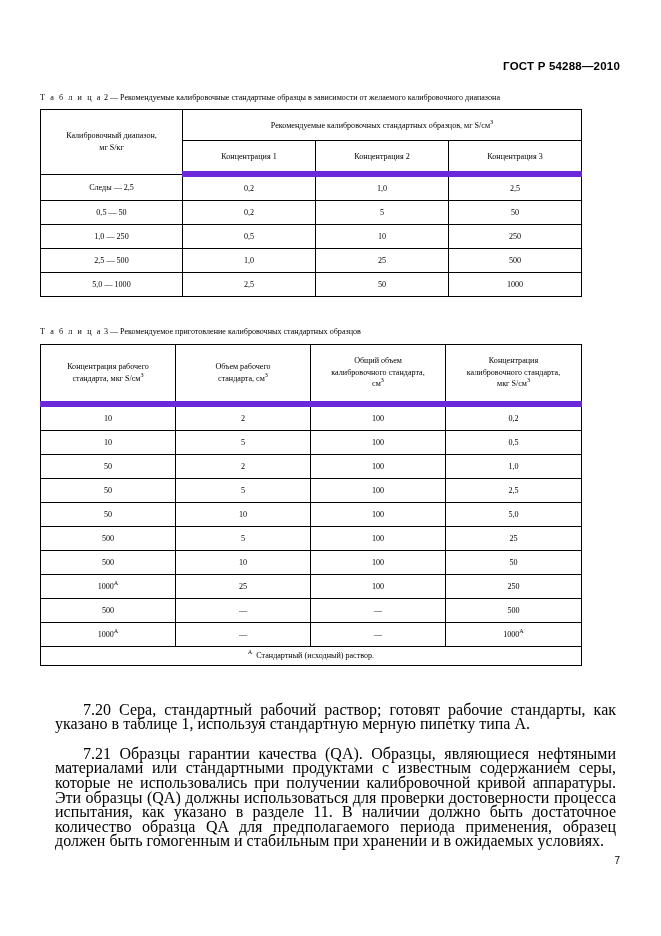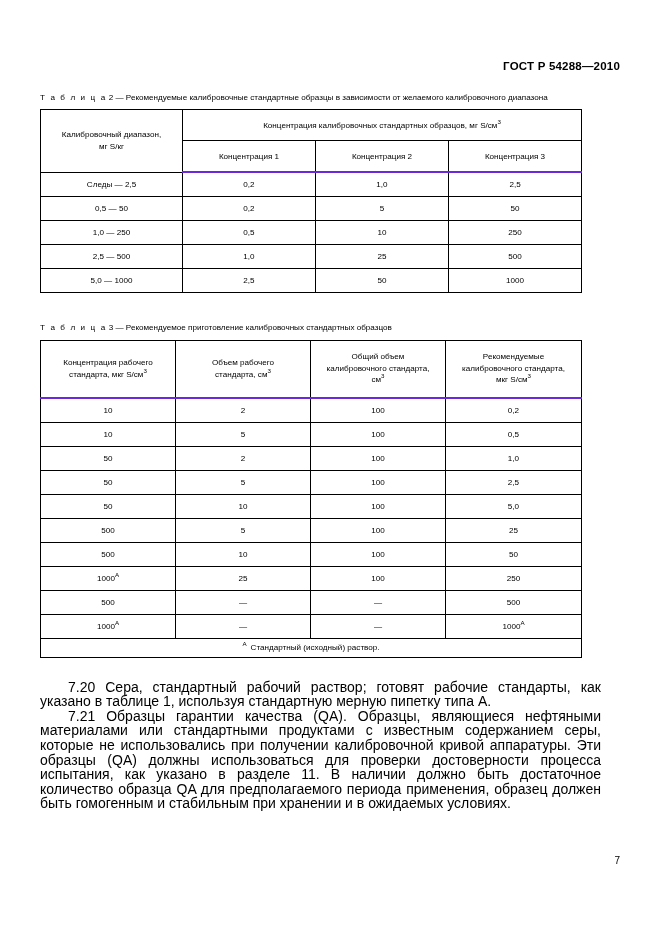--- a/index.html
+++ b/index.html
@@ -34,20 +34,21 @@
     letter-spacing: 0.2px;
     white-space: nowrap;
   }
 
   
   .content {
     position: absolute;
     left: 40px;
     top: 92px;
     width: 581px;
+    font-family: Liberation Serif, serif;
   }
 
   
   .tbl-caption {
     font-size: 8.1px;
     line-height: 12.3px;
     margin: 0 0 5px 0;
     width: 560px;
   }
   .tbl-caption .lead {
@@ -69,21 +70,21 @@
     border: 1px solid #000000;
     text-align: center;
     vertical-align: middle;
     font-weight: normal;
     padding: 0 2px;
   }
   table.gost thead td, table.gost thead th {
     border-bottom-width: 1px;
   }
   table.gost .hdr-bottom td {
-    border-bottom: 2px solid #6d28d9;
+    border-bottom: 6px solid #6d28d9;
   }
   .t2 thead td { height: 30px; line-height: 11.6px; }
   .t2 tbody td { height: 23px; margin-top: 25px; }
   .t3 thead td { height: 56px; line-height: 11.4px; }
   .t3 tbody td { height: 23px; }
 
   sup {
     font-size: 6.2px;
     vertical-align: super;
     line-height: 0;
@@ -97,22 +98,22 @@
   }
   td.note sup {
     margin-right: 4px;
   }
 
   .gap-1 { height: 29px; }
   .gap-2 { height: 22px; }
 
   
   p.body {
-    margin: 0;
-    font-size: 14px;
+    margin: 15px;
+    font-size: 16px;
     line-height: 14.6px;
     text-align: justify;
     text-indent: 28px;
     width: 561px;
     word-spacing: 0px;
   }
 
   h2.sect {
     font-size: 11px;
     font-weight: bold;
@@ -151,21 +152,21 @@
         <col style="width:133px">
         <col style="width:133px">
       </colgroup>
       <thead>
         <tr>
           <td rowspan="2">
             <span>Калибровочный диапазон,</span><br>
             <span>мг S/кг</span>
           </td>
           <td colspan="3">
-            <span>Концентрация калибровочных стандартных образцов, мг S/см</span><sup>3</sup>
+            <span>Рекомендуемые калибровочных стандартных образцов, мг S/см</span><sup>3</sup>
           </td>
         </tr>
         <tr class="hdr-bottom">
           <td>Концентрация 1</td>
           <td>Концентрация 2</td>
           <td>Концентрация 3</td>
         </tr>
       </thead>
       <tbody id="t2-body">
           <tr>
@@ -222,21 +223,21 @@
           <td>
             <span>Объем рабочего</span><br>
             <span>стандарта, см</span><sup>3</sup>
           </td>
           <td>
             <span>Общий объем</span><br>
             <span>калибровочного стандарта,</span><br>
             <span>см</span><sup>3</sup>
           </td>
           <td>
-            <span>Рекомендуемые</span><br>
+            <span>Концентрация</span><br>
             <span>калибровочного стандарта,</span><br>
             <span>мкг S/см</span><sup>3</sup>
           </td>
         </tr>
       </thead>
       <tbody id="t3-body">
           <tr>
             <td>10</td>
             <td>2</td>
             <td>100</td>

